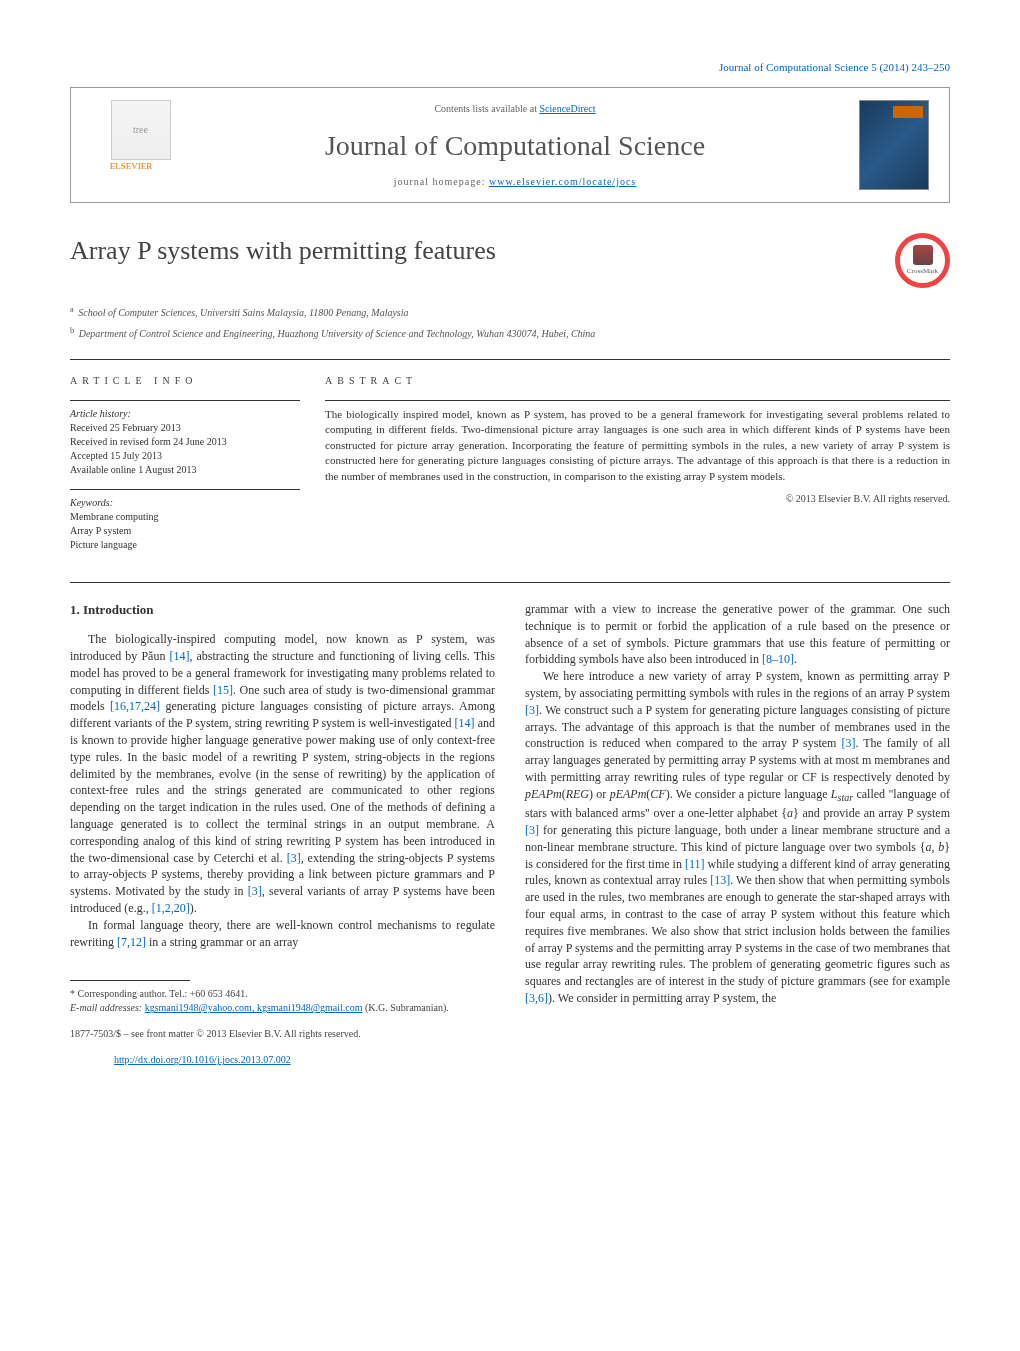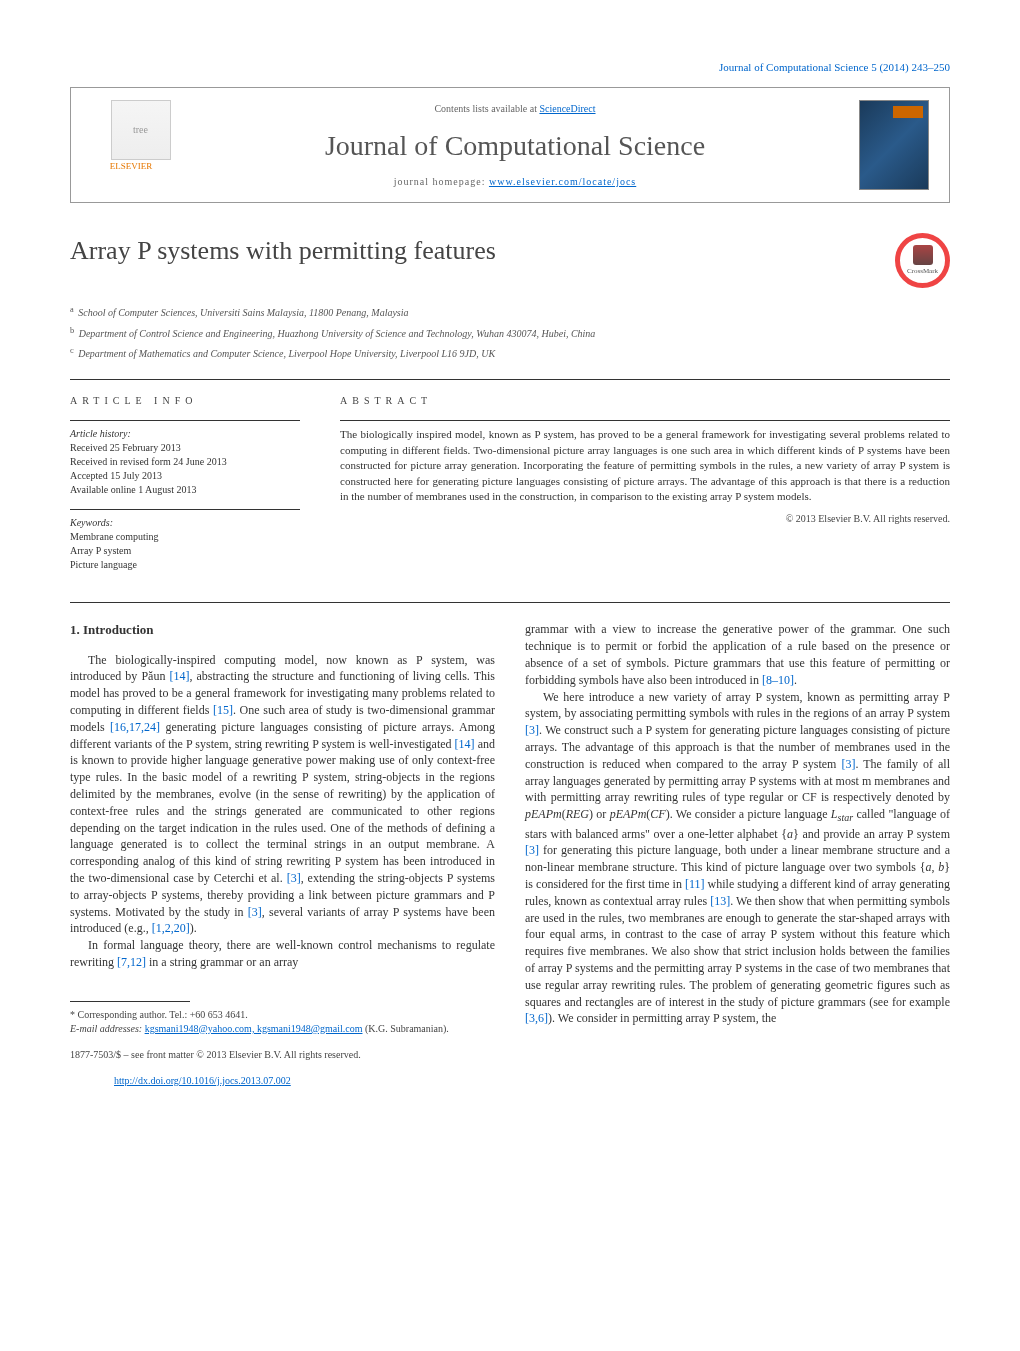--- a/index.html
+++ b/index.html
@@ -59,21 +59,21 @@
       width: 55px; height: 55px; border: 5px solid #ef4444; border-radius: 50%;
       display: flex; flex-direction: column; align-items: center; justify-content: center;
       font-size: 7px; color: #555;
     }
     .crossmark-icon { width: 20px; height: 20px; background: linear-gradient(#a44, #644); border-radius: 3px; margin-bottom: 2px; }
     .authors { font-size: 15px; color: #333; margin-bottom: 12px; }
     .authors sup { color: #0066cc; font-size: 10px; }
     .affiliations { font-size: 10px; font-style: italic; color: #555; margin-bottom: 4px; }
     .affiliations sup { font-style: normal; margin-right: 2px; }
     hr.divider { border: none; border-top: 1px solid #333; margin: 18px 0 14px 0; }
-    .info-abstract { display: flex; gap: 40px; margin-bottom: 10px; }
+    .info-abstract { display: flex; gap: 25px; margin-bottom: 10px; }
     .article-info { width: 230px; font-size: 10px; }
     .info-heading { font-size: 10px; letter-spacing: 5px; text-transform: uppercase; margin-bottom: 12px; color: #444; }
     .info-block { border-top: 1px solid #333; padding-top: 6px; margin-bottom: 12px; }
     .info-label { font-style: italic; }
     .abstract-col { flex: 1; }
     .abstract-text { font-size: 11px; text-align: justify; margin-bottom: 8px; }
     .copyright { text-align: right; font-size: 10px; color: #444; }
     hr.thin { border: none; border-top: 1px solid #333; margin: 18px 0; }
     .two-col { display: flex; gap: 30px; }
     .col { flex: 1; text-align: justify; font-size: 12px; }
@@ -117,21 +117,20 @@
     <div class="crossmark">
       <div class="crossmark-icon"></div>
       <span>CrossMark</span>
     </div>
   </div>
 
 
   <div id="affiliations-block">
       <div class="affiliations"><sup>a</sup> School of Computer Sciences, Universiti Sains Malaysia, 11800 Penang, Malaysia</div>
       <div class="affiliations"><sup>b</sup> Department of Control Science and Engineering, Huazhong University of Science and Technology, Wuhan 430074, Hubei, China</div>
-      <div class="affiliations"><sup>c</sup> Department of Mathematics and Computer Science, Liverpool Hope University, Liverpool L16 9JD, UK</div>
     </div>
 
   <hr class="divider">
 
   <div class="info-abstract">
     <div class="article-info">
       <div class="info-heading">article info</div>
       <div class="info-block">
         <div class="info-label">Article history:</div>
         <div>Received 25 February 2013</div>

